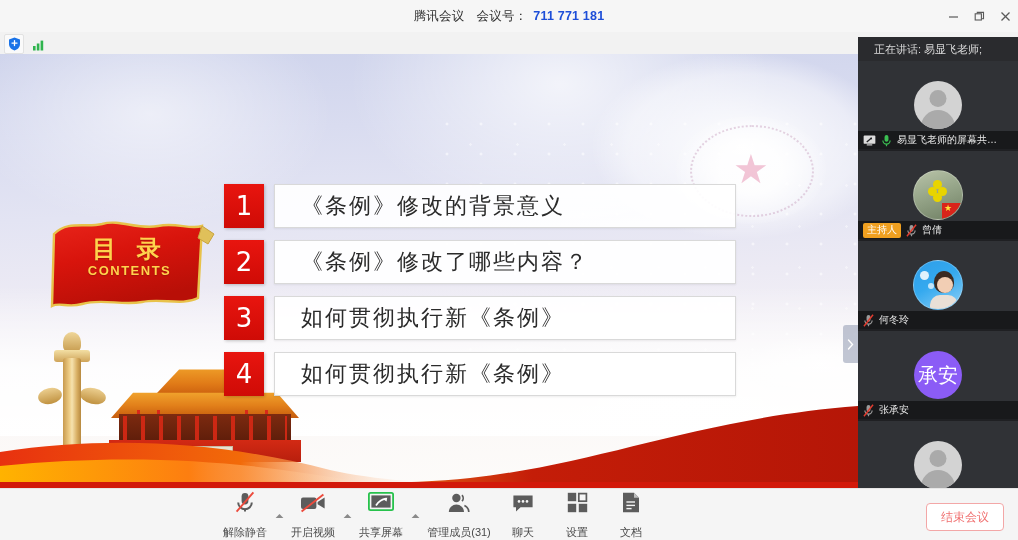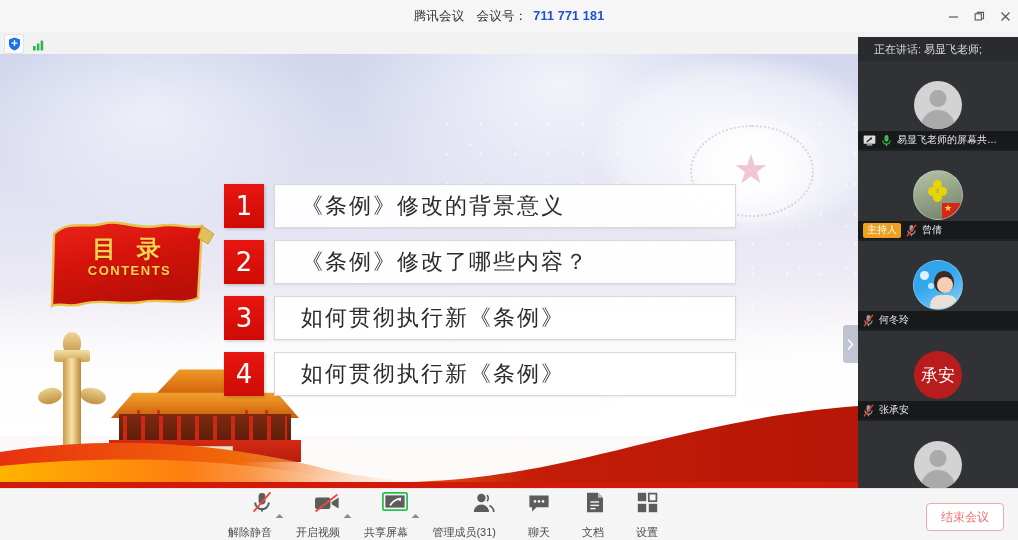--- a/index.html
+++ b/index.html
@@ -238,22 +238,22 @@
     border-radius:50% 50% 45% 45%;background:#3b2b23;}
   .avatar-photo.p2 .child-face{position:absolute;right:9px;top:16px;width:16px;height:16px;
     border-radius:50%;background:#f2ceb4;}
   .avatar-photo.p2 .body{position:absolute;right:4px;bottom:0;width:28px;height:14px;
     border-radius:10px 10px 0 0;background:#e9dfd6;}
   .avatar-photo.p2 .bubble{position:absolute;left:6px;top:10px;width:9px;height:9px;border-radius:50%;
     background:rgba(255,255,255,.85);}
   .avatar-photo.p2 .bubble2{position:absolute;left:14px;top:22px;width:6px;height:6px;border-radius:50%;
     background:rgba(255,255,255,.7);}
   .avatar-initial{
-    width:48px;height:48px;border-radius:50%;background:#b91c1c;color:#fff;
-    display:flex;align-items:center;justify-content:center;font-size:17px;letter-spacing:0;
+    width:48px;height:48px;border-radius:50%;background:#8b5cf6;color:#fff;
+    display:flex;align-items:center;justify-content:center;font-size:20px;letter-spacing:0;
     font-family:"DejaVu Sans","Liberation Sans",sans-serif;
   }
   .tile-bar{
     position:absolute;left:0;right:0;bottom:0;height:18px;background:#18191b;
     display:flex;align-items:center;gap:5px;padding:0 5px;box-sizing:border-box;
   }
   .host-badge{
     background:#f0a020;color:#fff;font-size:10px;line-height:14px;height:15px;
     padding:0 4px;border-radius:2px;display:inline-flex;align-items:center;flex:0 0 auto;
   }
@@ -267,21 +267,21 @@
 
   
   .toolbar{
     position:absolute;left:0;top:488px;width:1018px;height:52px;background:#f5f5f5;
     border-top:1px solid #e6e6e6;
   }
   .tools{
     position:absolute;left:218px;top:0;height:52px;display:flex;align-items:center;gap:0;
   }
   .tool{
-    width:54px;height:52px;display:flex;flex-direction:column;align-items:flex-end;
+    width:54px;height:52px;display:flex;flex-direction:column;align-items:center;
     justify-content:center;gap:12px;position:relative;
   }
   .tool .glyph{height:22px;display:flex;align-items:flex-end;}
   .tool .lbl{font-size:11px;color:#4a4a4a;white-space:nowrap;}
   .caret{
     width:14px;height:52px;display:flex;align-items:center;justify-content:center;
     color:#8a8a8a;font-size:8px;padding-top:2px;box-sizing:border-box;
   }
   .endbtn{
     position:absolute;right:14px;top:14px;height:26px;padding:0 14px;
@@ -626,40 +626,40 @@
             <circle cx="11" cy="8.4" r="1.3" fill="#f5f5f5"></circle>
             <circle cx="15" cy="8.4" r="1.3" fill="#f5f5f5"></circle>
           </svg>
         </span>
         <span class="lbl">聊天</span>
       </div>
 
 
       <div class="tool">
         <span class="glyph">
+          <svg width="21" height="21" viewBox="0 0 21 21">
+            <rect x="0.8" y="0.8" width="8.4" height="8.4" fill="#5c5c5c"></rect>
+            <rect x="11.8" y="1.6" width="7.6" height="7.6" fill="none" stroke="#5c5c5c" stroke-width="1.7"></rect>
+            <rect x="0.8" y="11.8" width="8.4" height="8.4" fill="#5c5c5c"></rect>
+            <rect x="11.8" y="11.8" width="8.4" height="8.4" fill="#5c5c5c"></rect>
+          </svg>
+        </span>
+        <span class="lbl">设置</span>
+      </div>
+
+      <div class="tool">
+        <span class="glyph">
           <svg width="18" height="21" viewBox="0 0 18 21">
             <path d="M1 0.8 h11 l5 5 v14.4 h-16 Z" fill="#5c5c5c"></path>
             <path d="M12 0.8 v5 h5" fill="#bdbdbd"></path>
             <line x1="4.4" y1="10" x2="13" y2="10" stroke="#f5f5f5" stroke-width="1.4"></line>
             <line x1="4.4" y1="13.4" x2="13" y2="13.4" stroke="#f5f5f5" stroke-width="1.4"></line>
             <line x1="4.4" y1="16.6" x2="9.6" y2="16.6" stroke="#f5f5f5" stroke-width="1.4"></line>
           </svg>
         </span>
         <span class="lbl">文档</span>
       </div>
 
-      <div class="tool">
-        <span class="glyph">
-          <svg width="21" height="21" viewBox="0 0 21 21">
-            <rect x="0.8" y="0.8" width="8.4" height="8.4" fill="#5c5c5c"></rect>
-            <rect x="11.8" y="1.6" width="7.6" height="7.6" fill="none" stroke="#5c5c5c" stroke-width="1.7"></rect>
-            <rect x="0.8" y="11.8" width="8.4" height="8.4" fill="#5c5c5c"></rect>
-            <rect x="11.8" y="11.8" width="8.4" height="8.4" fill="#5c5c5c"></rect>
-          </svg>
-        </span>
-        <span class="lbl">设置</span>
-      </div>
-
     </div>
     <div class="endbtn">结束会议</div>
   </div>
 
 </div>
 
 </body></html>

